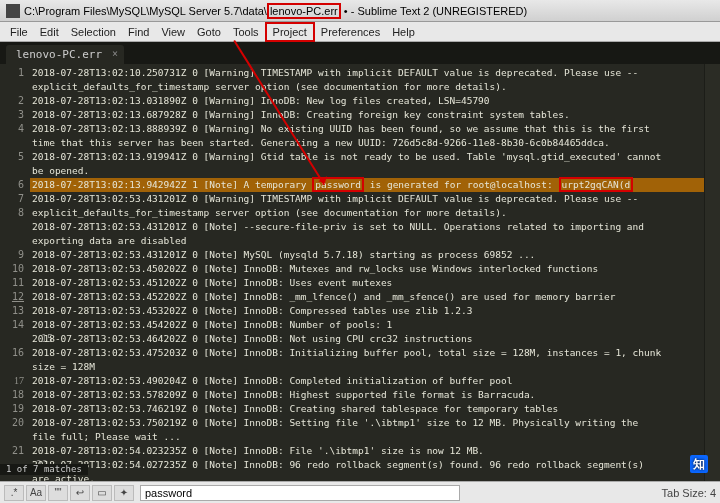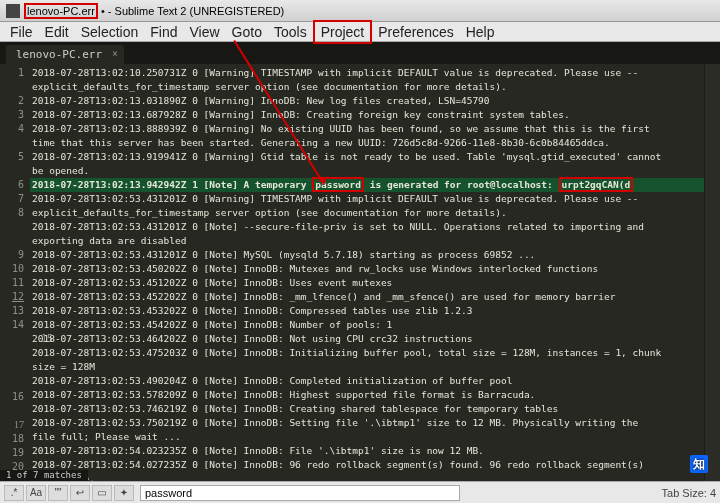--- a/index.html
+++ b/index.html
@@ -12,21 +12,21 @@
   .title-bar {
     height: 22px; background: linear-gradient(#e8e8e8,#d0d0d0);
     display: flex; align-items: center; padding: 0 6px;
     font-family: "Segoe UI", Tahoma, sans-serif; font-size: 11px; color: #000;
     border-bottom: 1px solid #999;
   }
   .title-bar .icon { width: 14px; height: 14px; background: #444; margin-right: 4px; }
   .menu-bar {
     height: 20px; background: #e8e8e8;
     display: flex; align-items: center; padding: 9px 4px;
-    font-family: "Segoe UI", Tahoma, sans-serif; font-size: 14px; color: #222;
+    font-family: "Segoe UI", Tahoma, sans-serif; font-size: 11px; color: #222;
     border-bottom: 1px solid #aaa;
   }
   .menu-bar span { padding: 2px 6px; cursor: default; }
   .tab-bar {
     height: 22px; background: #171814;
     display: flex; align-items: flex-end; padding-left: 6px;
   }
   .tab {
     background: #272822; color: #ccc;
     padding: 3px 22px 3px 10px; font-size: 11px;
@@ -41,21 +41,21 @@
   .gutter {
     width: 30px; background: #272822; color: #90908a;
     text-align: right; padding: 2px 6px 2px 0; font-size: 10px;
     line-height: 14px; flex-shrink: 0;
   }
   .code {
     flex: 1; font-size: 9.5px; line-height: 14px; padding: 2px 0;
     white-space: pre; overflow: hidden; color: #e6e6d8;
   }
   .code .ln { display: block; height: 14px; padding-left: 2px;}
-  .highlight-line { background: #14532d; font-weight: bold; }
+  .highlight-line { background: #a16207; }
   .box-red { border: 2px solid #d40000; padding: 0 1px; }
   .minimap {
     width: 16px; background: #2b2c25; border-left: 1px solid #1c1d18;
   }
   .status-bar {
     position: absolute; bottom: 0; left: 0; right: 0; height: 22px;
     background: #e8e8e8; border-top: 1px solid #aaa;
     display: flex; align-items: center;
     font-family: "Segoe UI", Tahoma, sans-serif; font-size: 11px; color: #444;
     padding: 0 4px;
@@ -95,20 +95,21 @@
     width: 18px; height: 18px; background: #0a66ff; color: #fff;
     font-size: 12px; font-weight: bold; display: flex;
     align-items: center; justify-content: center; border-radius: 2px;
   }
 </style>
 </head>
 <body>
 
 <div class="title-bar">
   <div class="icon"></div>
+  <span>C:\Program Files\MySQL\MySQL Server 5.7\data\</span>
   <span class="box-red">lenovo-PC.err</span>
   <span>&nbsp;• - Sublime Text 2 (UNREGISTERED)</span>
 </div>
 
 <div class="menu-bar">
   <span>File</span>
   <span>Edit</span>
   <span>Selection</span>
   <span>Find</span>
   <span>View</span>
@@ -141,39 +142,39 @@
       <div style="height: 14px;">8</div>
       <div style="height: 14px;"></div>
       <div style="height: 14px;"></div>
       <div style="height: 14px;">9</div>
       <div style="height: 14px;">10</div>
       <div style="height: 14px;">11</div>
       <div style="height: 14px; text-decoration: underline;">12</div>
       <div style="height: 14px; padding-left: 8px;">13</div>
       <div style="height: 14px;">14</div>
       <div style="height: 14px; padding-left: 41px;">15</div>
-      <div style="height: 14px; margin-top: 44px;">16</div>
+      <div style="height: 14px;">16</div>
       <div style="height: 14px;"></div>
       <div style="height: 14px; font-family: Liberation Serif, serif;">17</div>
       <div style="height: 14px;">18</div>
       <div style="height: 14px;">19</div>
       <div style="height: 14px; margin-left: 12px;">20</div>
       <div style="height: 14px;"></div>
       <div style="height: 14px;">21</div>
       <div style="height: 14px; padding-left: 36px;">22</div>
       <div style="height: 14px;"></div>
     </div>
   <div class="code" id="code"><span class="ln">2018-07-28T13:02:10.250731Z 0 [Warning] TIMESTAMP with implicit DEFAULT value is deprecated. Please use --</span><span class="ln">explicit_defaults_for_timestamp server option (see documentation for more details).</span><span class="ln">2018-07-28T13:02:13.031890Z 0 [Warning] InnoDB: New log files created, LSN=45790</span><span class="ln">2018-07-28T13:02:13.687928Z 0 [Warning] InnoDB: Creating foreign key constraint system tables.</span><span class="ln">2018-07-28T13:02:13.888939Z 0 [Warning] No existing UUID has been found, so we assume that this is the first</span><span class="ln">time that this server has been started. Generating a new UUID: 726d5c8d-9266-11e8-8b30-6c0b84465ddca.</span><span class="ln">2018-07-28T13:02:13.919941Z 0 [Warning] Gtid table is not ready to be used. Table 'mysql.gtid_executed' cannot</span><span class="ln">be opened.</span><span class="ln highlight-line">2018-07-28T13:02:13.942942Z 1 [Note] A temporary <span class="box-red">password</span> is generated for root@localhost: <span class="box-red">urpt2gqCAN(d</span></span><span class="ln">2018-07-28T13:02:53.431201Z 0 [Warning] TIMESTAMP with implicit DEFAULT value is deprecated. Please use --</span><span class="ln">explicit_defaults_for_timestamp server option (see documentation for more details).</span><span class="ln">2018-07-28T13:02:53.431201Z 0 [Note] --secure-file-priv is set to NULL. Operations related to importing and</span><span class="ln">exporting data are disabled</span><span class="ln">2018-07-28T13:02:53.431201Z 0 [Note] MySQL (mysqld 5.7.18) starting as process 69852 ...</span><span class="ln">2018-07-28T13:02:53.450202Z 0 [Note] InnoDB: Mutexes and rw_locks use Windows interlocked functions</span><span class="ln">2018-07-28T13:02:53.451202Z 0 [Note] InnoDB: Uses event mutexes</span><span class="ln">2018-07-28T13:02:53.452202Z 0 [Note] InnoDB: _mm_lfence() and _mm_sfence() are used for memory barrier</span><span class="ln">2018-07-28T13:02:53.453202Z 0 [Note] InnoDB: Compressed tables use zlib 1.2.3</span><span class="ln">2018-07-28T13:02:53.454202Z 0 [Note] InnoDB: Number of pools: 1</span><span class="ln">2018-07-28T13:02:53.464202Z 0 [Note] InnoDB: Not using CPU crc32 instructions</span><span class="ln">2018-07-28T13:02:53.475203Z 0 [Note] InnoDB: Initializing buffer pool, total size = 128M, instances = 1, chunk</span><span class="ln">size = 128M</span><span class="ln">2018-07-28T13:02:53.490204Z 0 [Note] InnoDB: Completed initialization of buffer pool</span><span class="ln">2018-07-28T13:02:53.578209Z 0 [Note] InnoDB: Highest supported file format is Barracuda.</span><span class="ln">2018-07-28T13:02:53.746219Z 0 [Note] InnoDB: Creating shared tablespace for temporary tables</span><span class="ln">2018-07-28T13:02:53.750219Z 0 [Note] InnoDB: Setting file '.\ibtmp1' size to 12 MB. Physically writing the</span><span class="ln">file full; Please wait ...</span><span class="ln">2018-07-28T13:02:54.023235Z 0 [Note] InnoDB: File '.\ibtmp1' size is now 12 MB.</span><span class="ln">2018-07-28T13:02:54.027235Z 0 [Note] InnoDB: 96 redo rollback segment(s) found. 96 redo rollback segment(s)</span><span class="ln">are active.</span></div>
   <div class="minimap"></div>
 </div>
 
 <div class="arrow-line" style="left:235px; top:40px; width:170px; transform: rotate(58deg);"></div>
 <div class="arrow-head" style="left:320px; top:178px; border-top-color:#d40000; transform: rotate(-30deg);"></div>
 
-<div class="match-count" style="bottom:22px;">1 of 7 matches</div>
+<div class="match-count" style="bottom:28px;">1 of 7 matches</div>
 
 <div class="status-bar">
   <div class="sb-btn">.*</div>
   <div class="sb-btn">Aa</div>
   <div class="sb-btn">""</div>
   <div class="sb-btn">↩</div>
   <div class="sb-btn">▭</div>
   <div class="sb-btn">✦</div>
   <input class="search-box" value="password" style="">
   <div class="spacer"></div>

